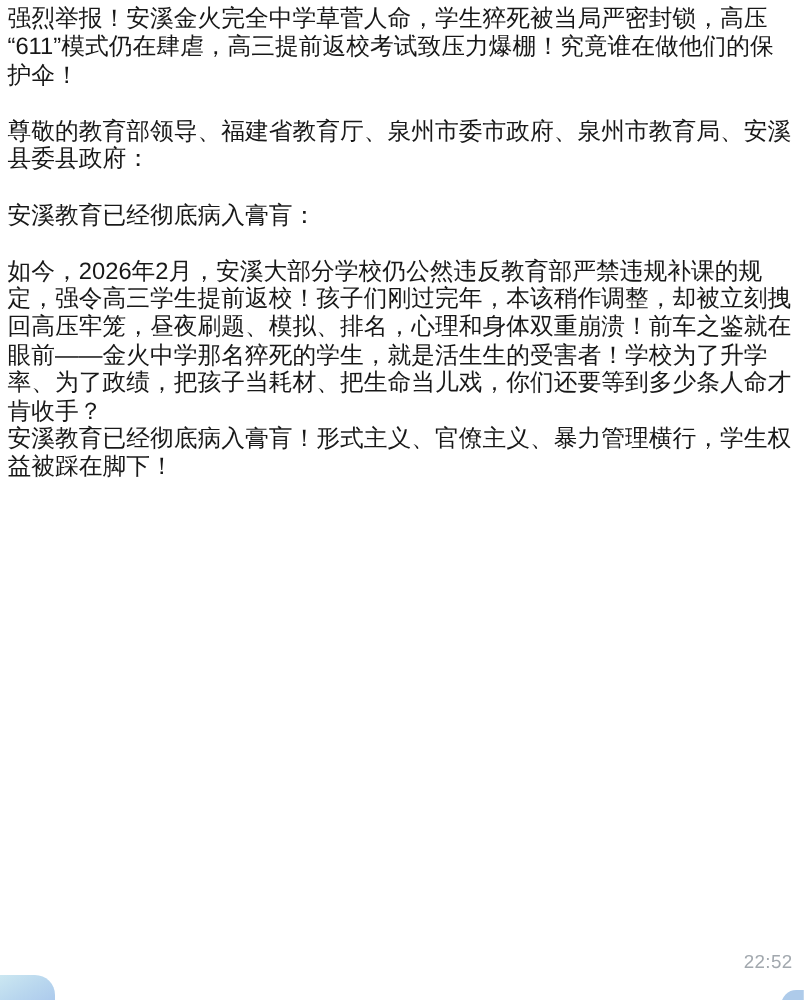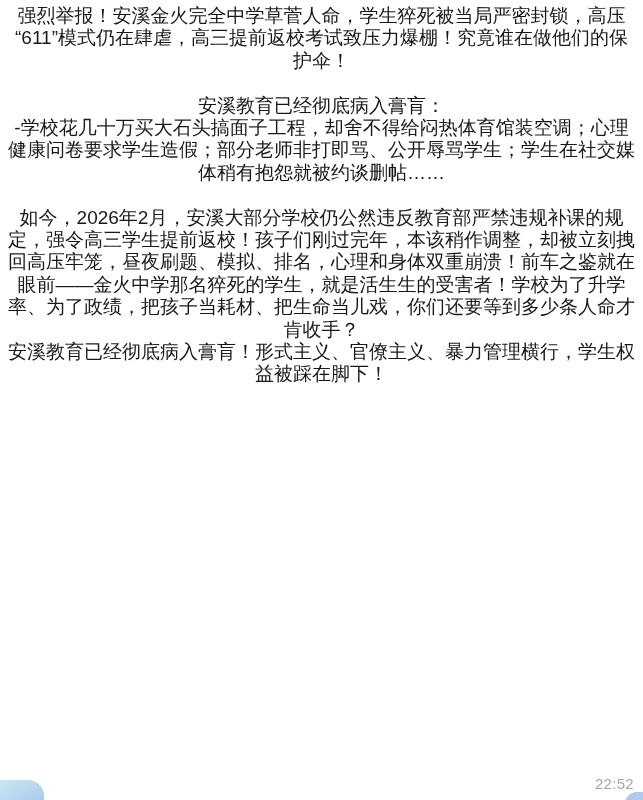--- a/index.html
+++ b/index.html
@@ -22,32 +22,31 @@
   .message-text {
     padding: 5px 6px 0 6px;
     font-size: 19px;
     line-height: 22.4px;
     color: var(--text, #181818);
     text-align: left;
     word-break: break-word;
   }
   .block {
     margin: 0 0 22.4px 0;
-    text-align: center;
   }
   .block:last-child {
     margin-bottom: 0;
   }
   .block p {
     margin: 0;
   }
   .timestamp {
     position: absolute;
     right: 9px;
-    bottom: 9px;
+    bottom: 23px;
     font-size: 15px;
     line-height: 15px;
     color: var(--ts, #a2a8ae);
     letter-spacing: 0.3px;
   }
   .bubble-peek-left {
     position: absolute;
     left: -16px;
     bottom: -24px;
     width: 60px;
@@ -67,24 +66,26 @@
 </style>
 </head>
 <body style="--bg: #ffffff; --text: #181818; --ts: #a2a8ae;">
 
 <div class="message-bubble">
   <div class="message-text">
       <div class="block">
         <p>强烈举报！安溪金火完全中学草菅人命，学生猝死被当局严密封锁，高压“611”模式仍在肆虐，高三提前返校考试致压力爆棚！究竟谁在做他们的保护伞！</p>
       </div>
       <div class="block">
+        <p>尊敬的教育部领导、福建省教育厅、泉州市委市政府、泉州市教育局、安溪县委县政府：</p>
+      </div>
+      <div class="block">
       </div>
       <div class="block">
         <p>安溪教育已经彻底病入膏肓：</p>
-        <p>-学校花几十万买大石头搞面子工程，却舍不得给闷热体育馆装空调；心理健康问卷要求学生造假；部分老师非打即骂、公开辱骂学生；学生在社交媒体稍有抱怨就被约谈删帖……</p>
       </div>
       <div class="block">
         <p>如今，2026年2月，安溪大部分学校仍公然违反教育部严禁违规补课的规定，强令高三学生提前返校！孩子们刚过完年，本该稍作调整，却被立刻拽回高压牢笼，昼夜刷题、模拟、排名，心理和身体双重崩溃！前车之鉴就在眼前——金火中学那名猝死的学生，就是活生生的受害者！学校为了升学率、为了政绩，把孩子当耗材、把生命当儿戏，你们还要等到多少条人命才肯收手？</p>
         <p>安溪教育已经彻底病入膏肓！形式主义、官僚主义、暴力管理横行，学生权益被踩在脚下！</p>
       </div>
     </div>
   <span class="timestamp">22:52</span>
 </div>
 
 <div class="bubble-peek-left"></div>

